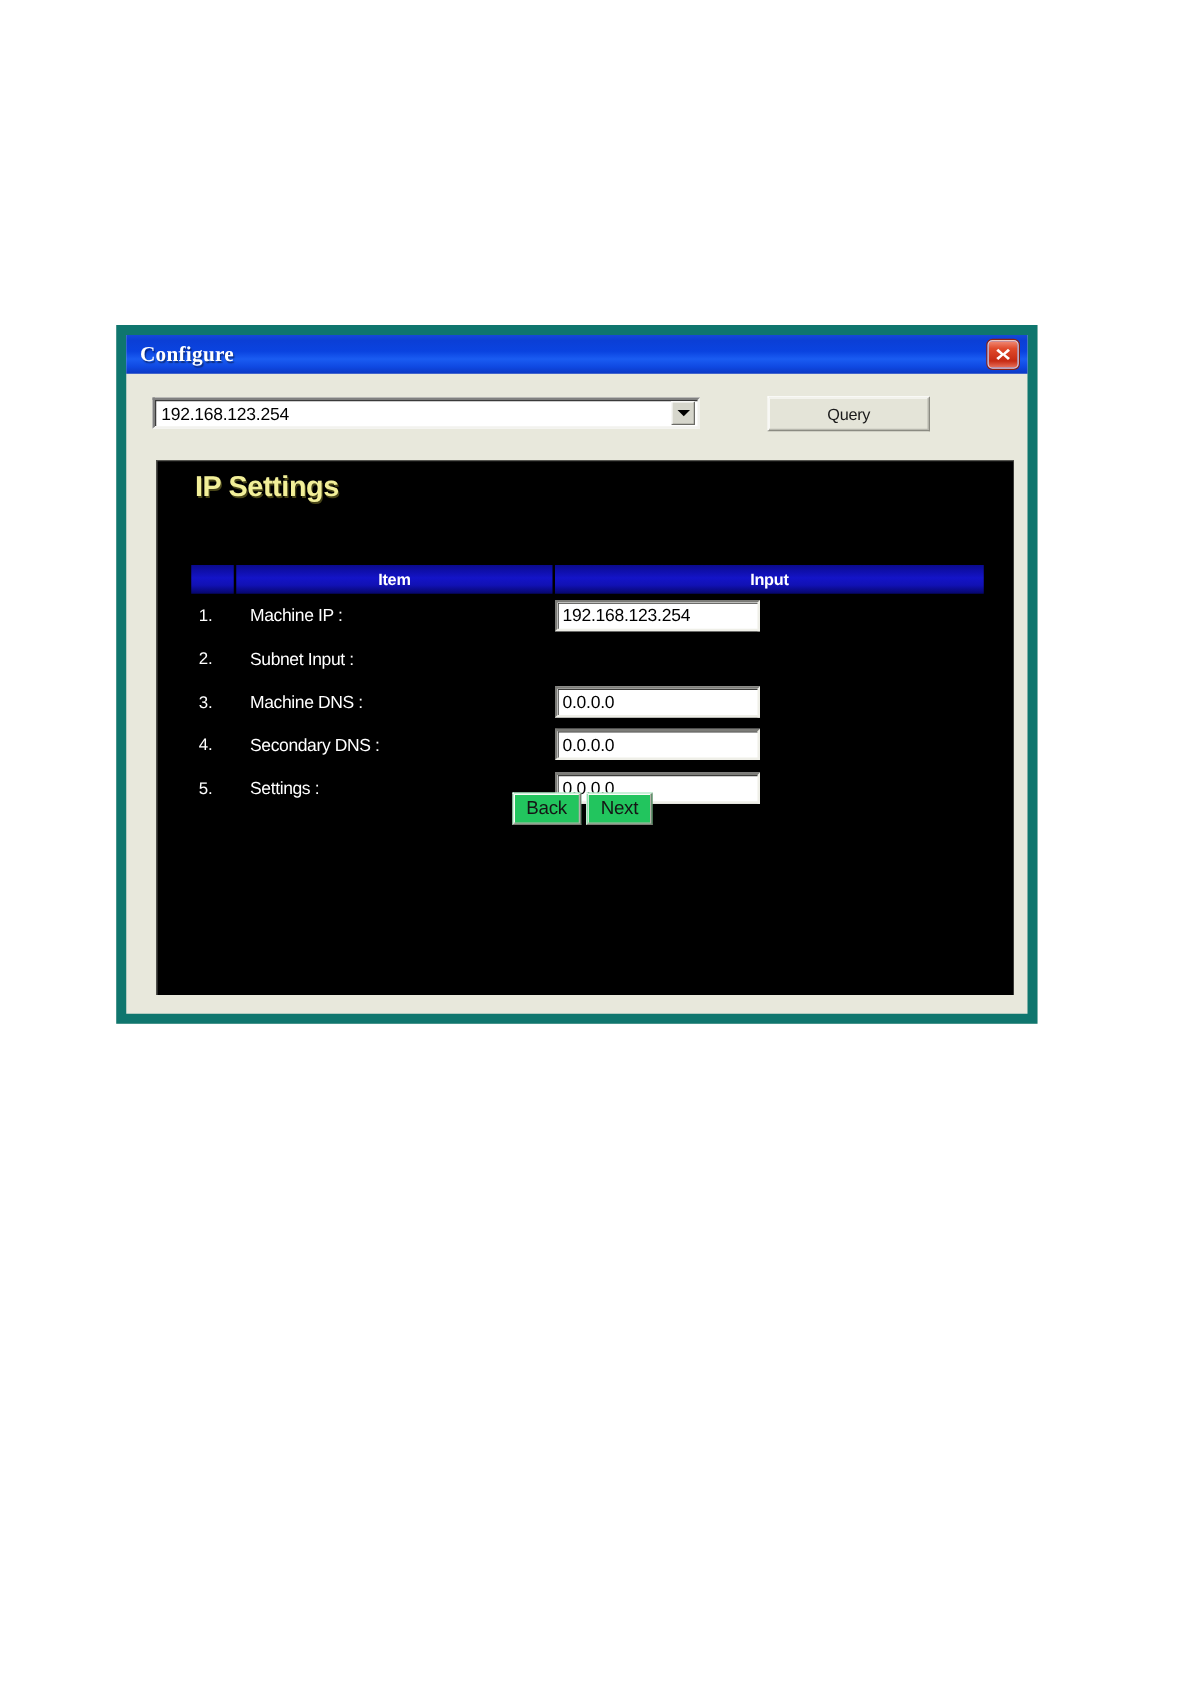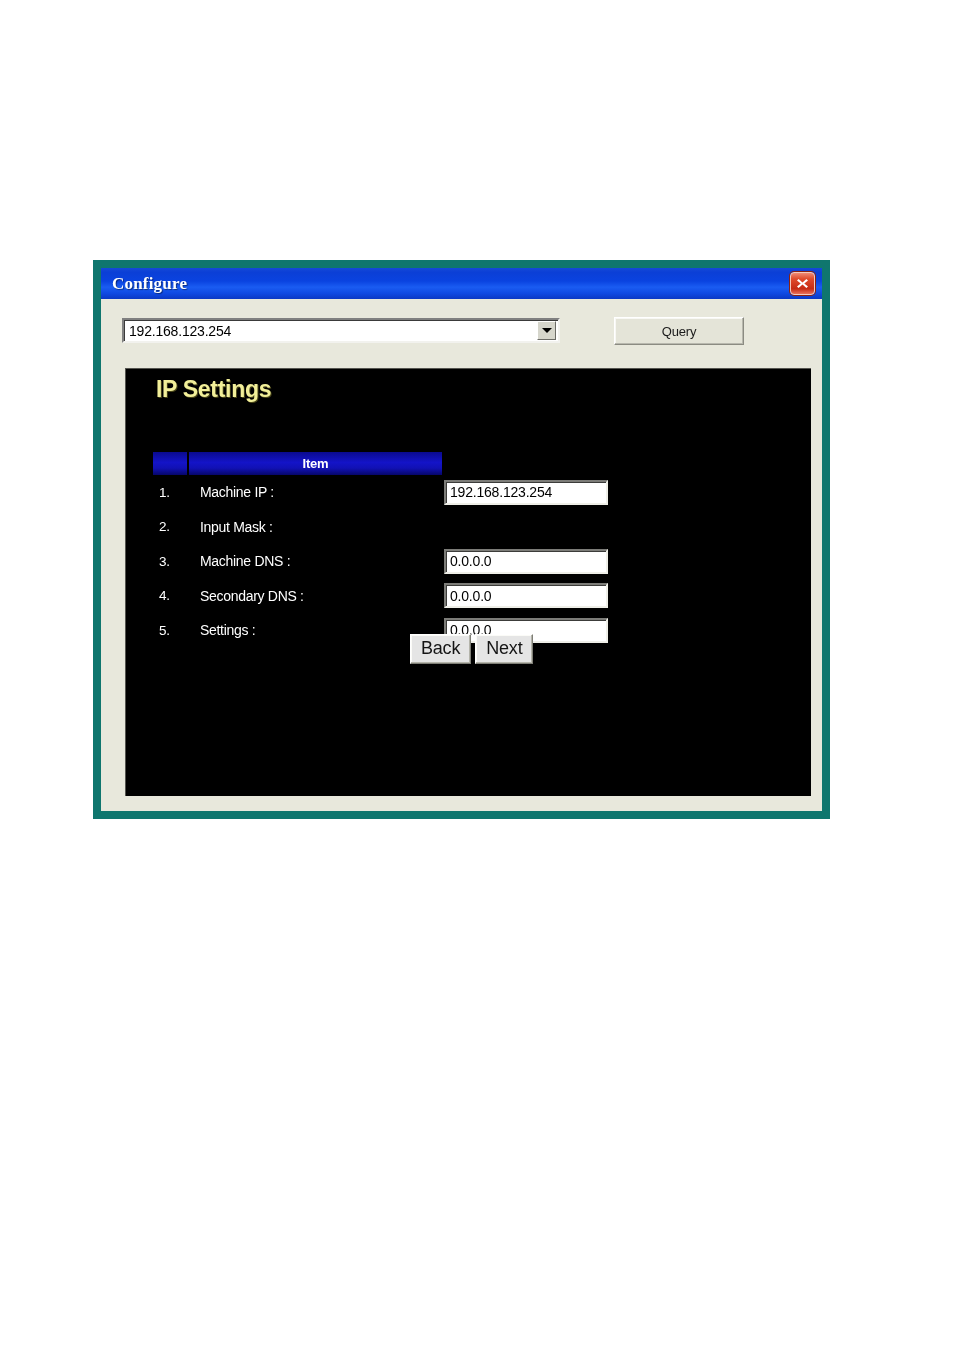--- a/index.html
+++ b/index.html
@@ -245,26 +245,26 @@
 
   
   #nav-buttons {
     position: absolute;
     left: 285px;
     top: 266px;
     display: flex;
     gap: 4px;
   }
   .nav-btn {
-    background: #e5e5e5;
+    background: #22c55e;
     border: 1px solid;
     border-color: #ffffff #7e7e76 #7e7e76 #ffffff;
     box-shadow: inset -1px -1px 0 #b4b4aa, inset 1px 1px 0 #fbfbf7;
     padding: 3px 10px 4px;
-    font-size: 18px;
+    font-size: 15px;
     color: #151515;
     cursor: pointer;
     letter-spacing: -0.2px;
     box-sizing: border-box;
     min-width: 53px;
     text-align: right;
   }
 </style>
 </head>
 <body>
@@ -292,33 +292,34 @@
 
   <div id="black-panel">
 
     <div id="ip-settings-title">IP Settings</div>
 
     <div id="settings-table">
 
       <div id="table-header">
         <div class="hcell hc-num"></div>
         <div class="hcell hc-item">Item</div>
+        <div class="hcell hc-input">Input</div>
       </div>
 
       <div class="t-row">
         <div class="t-num">1.</div>
         <div class="t-item">Machine IP :</div>
         <div class="t-input-cell">
           <div class="ip-input">192.168.123.254</div>
         </div>
       </div>
 
       <div class="t-row">
         <div class="t-num">2.</div>
-        <div class="t-item">Input Mask :</div>
+        <div class="t-item">Subnet Input :</div>
       </div>
 
       <div class="t-row">
         <div class="t-num">3.</div>
         <div class="t-item">Machine DNS :</div>
         <div class="t-input-cell">
           <div class="ip-input">0.0.0.0</div>
         </div>
       </div>
 

